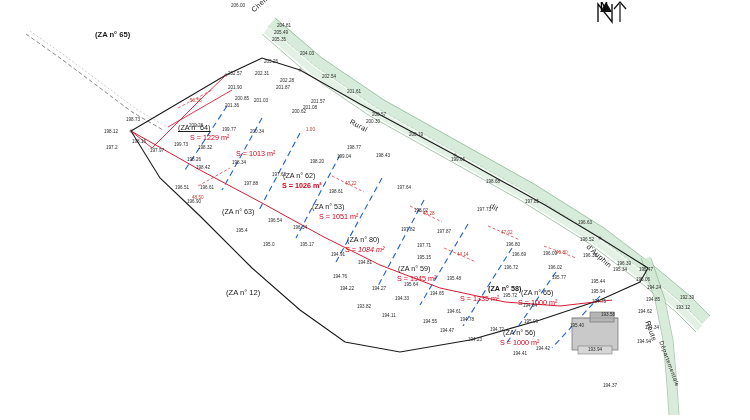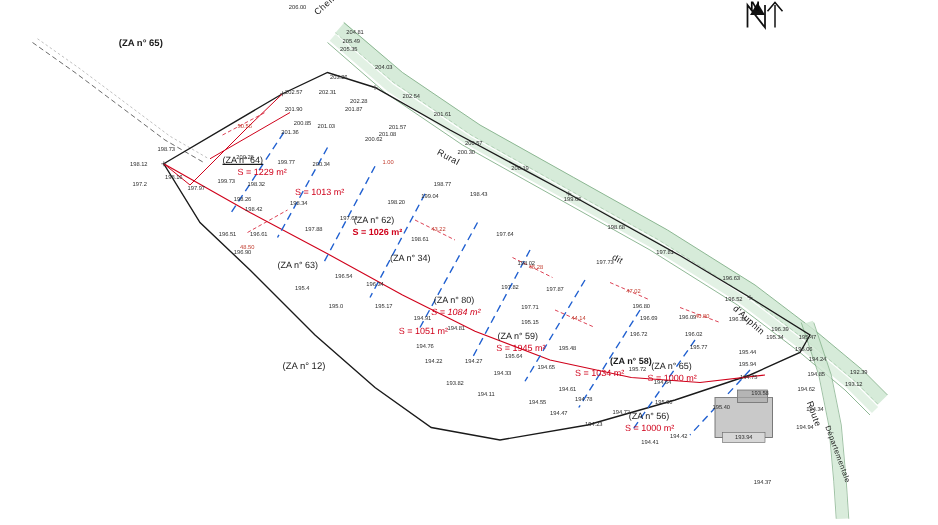--- a/index.html
+++ b/index.html
@@ -156,31 +156,31 @@
 
   <div class="lbl parcel-name" style="left:178px; top:124px;text-decoration:underline;">(ZA n° 64)</div>
   <div class="lbl parcel-area" style="left:190px; top:134px;">S = 1229 m²</div>
 
   <div class="lbl parcel-name" style="left:222px; top:164px;margin-top:44px;">(ZA n° 63)</div>
   <div class="lbl parcel-area" style="left:236px; top:150px;">S = 1013 m²</div>
 
   <div class="lbl parcel-name" style="left:283px; top:172px;">(ZA n° 62)</div>
   <div class="lbl parcel-area" style="left:282px; top:182px;font-weight:bold;">S = 1026 m²</div>
 
-  <div class="lbl parcel-name" style="left:312px; top:203px;">(ZA n° 34)</div>
-  <div class="lbl parcel-area" style="left:319px; top:213px;margin-top:48px;">S = 1051 m²</div>
+  <div class="lbl parcel-name" style="left:312px; top:203px;">(ZA n° 53)</div>
+  <div class="lbl parcel-area" style="left:319px; top:213px;">S = 1051 m²</div>
 
   <div class="lbl parcel-name" style="left:347px; top:236px;">(ZA n° 80)</div>
   <div class="lbl parcel-area" style="left:345px; top:246px;font-style:italic;">S = 1084 m²</div>
 
   <div class="lbl parcel-name" style="left:398px; top:265px;">(ZA n° 59)</div>
   <div class="lbl parcel-area" style="left:397px; top:275px;">S = 1945 m²</div>
 
   <div class="lbl parcel-name" style="left:488px; top:285px;font-weight:bold;">(ZA n° 58)</div>
-  <div class="lbl parcel-area" style="left:460px; top:295px;">S = 1034 m²</div>
+  <div class="lbl parcel-area" style="left:460px; top:295px;">S = 1335 m²</div>
 
   <div class="lbl parcel-name" style="left:521px; top:289px;">(ZA n° 65)</div>
   <div class="lbl parcel-area" style="left:518px; top:299px;">S = 1000 m²</div>
 
   <div class="lbl parcel-name" style="left:503px; top:329px;">(ZA n° 56)</div>
   <div class="lbl parcel-area" style="left:500px; top:339px;">S = 1000 m²</div>
 
   <div id="elev-layer">
       <div class="lbl lvl-black" style="left: 231px; top: 4px;">206.00</div>
       <div class="lbl lvl-black" style="left: 277px; top: 24px;">204.81</div>

